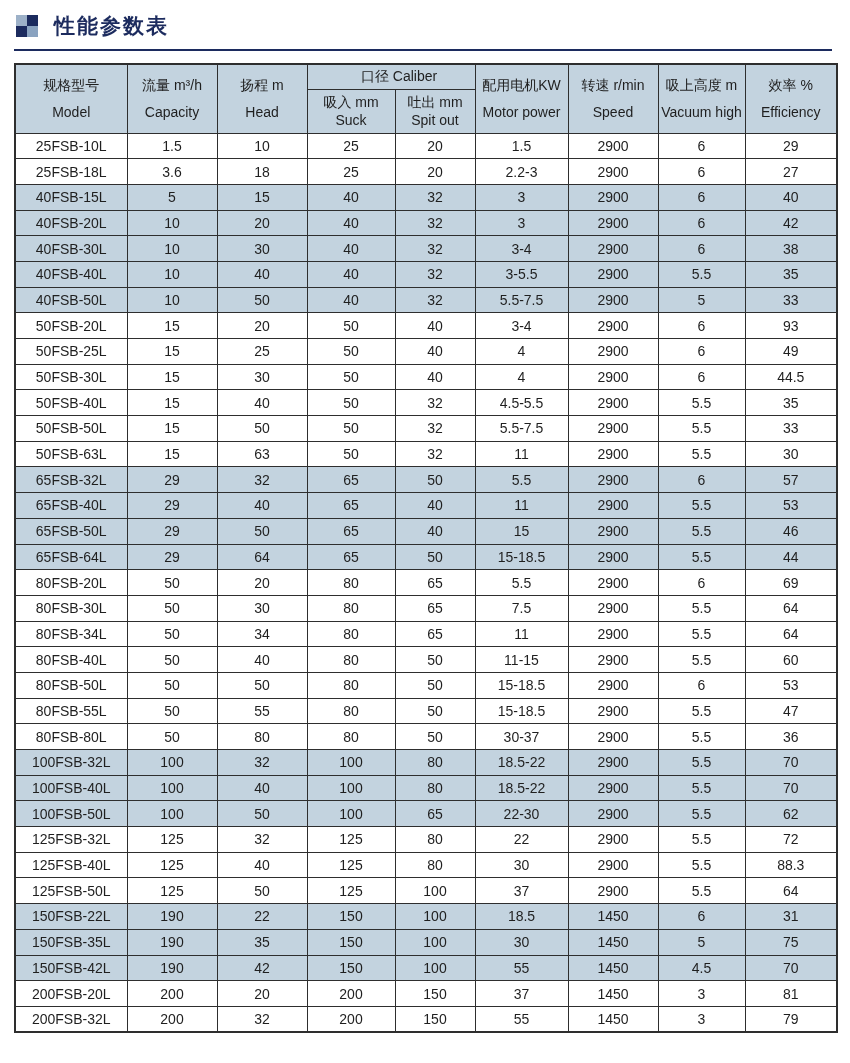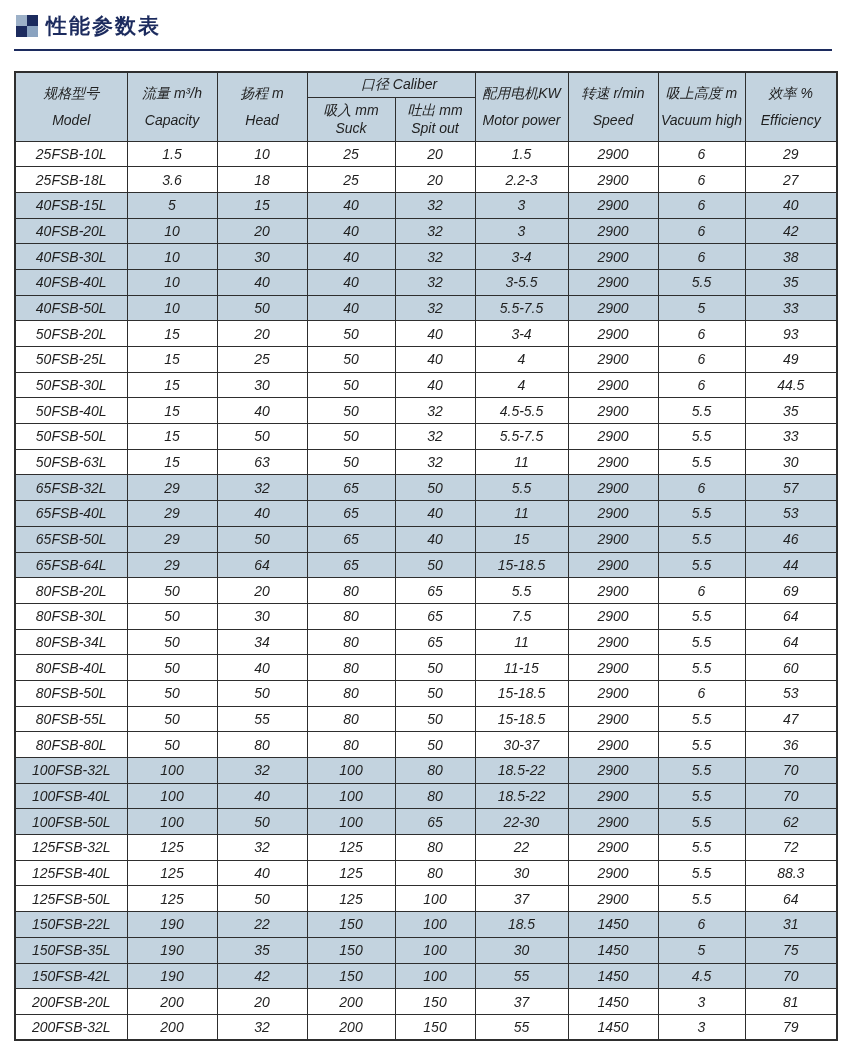--- a/index.html
+++ b/index.html
@@ -6,39 +6,38 @@
   html, body { background: #ffffff; }
   body {
     width: 850px; height: 1063px;
     font-family: "Liberation Sans", sans-serif;
     color: #1f1f1f;
     position: relative;
   }
   .page { padding: 12px 14px 0 14px; }
 
   
-  .title-row { display: flex; align-items: center; gap: 8px; margin-left: 2px; }
+  .title-row { display: flex; align-items: center; gap: 16px; margin-left: 2px; }
   .checker-icon { width: 22px; height: 22px; display: grid; grid-template-columns: 1fr 1fr; grid-template-rows: 1fr 1fr; }
   .checker-icon i { display: block; }
   .checker-icon .q1 { background: var(--checker-light, #9db1c8); }
   .checker-icon .q2 { background: var(--accent, #1c2b5e); }
   .checker-icon .q3 { background: var(--accent, #1c2b5e); }
   .checker-icon .q4 { background: var(--checker-light2, #8aa3c0); }
   .page-title {
     font-size: 21px; font-weight: bold; color: var(--accent, #1c2b5e);
     letter-spacing: 2px;
   }
   .title-rule { height: 2px; background: var(--accent, #1c2b5e); margin-top: 9px; width: 818px; }
 
   
   .spec-table {
     border-collapse: collapse; table-layout: fixed;
-    width: 822px; margin-top: 20px;
+    width: 822px; margin-top: 12px;
     border: 2px solid var(--border, #2e2e2e);
-    font-style: italic;
   }
   .spec-table th, .spec-table td {
     border: 1px solid var(--border, #2e2e2e);
     text-align: center; vertical-align: middle;
     font-size: 14px; font-weight: normal;
     overflow: hidden; white-space: nowrap;
   }
   .spec-table th { background: var(--header-bg, #c3d3df); }
   .spec-table thead .caliber-cell { height: 25px; padding-left: 16px; }
   .spec-table thead .sub-row th { height: 44px; }

